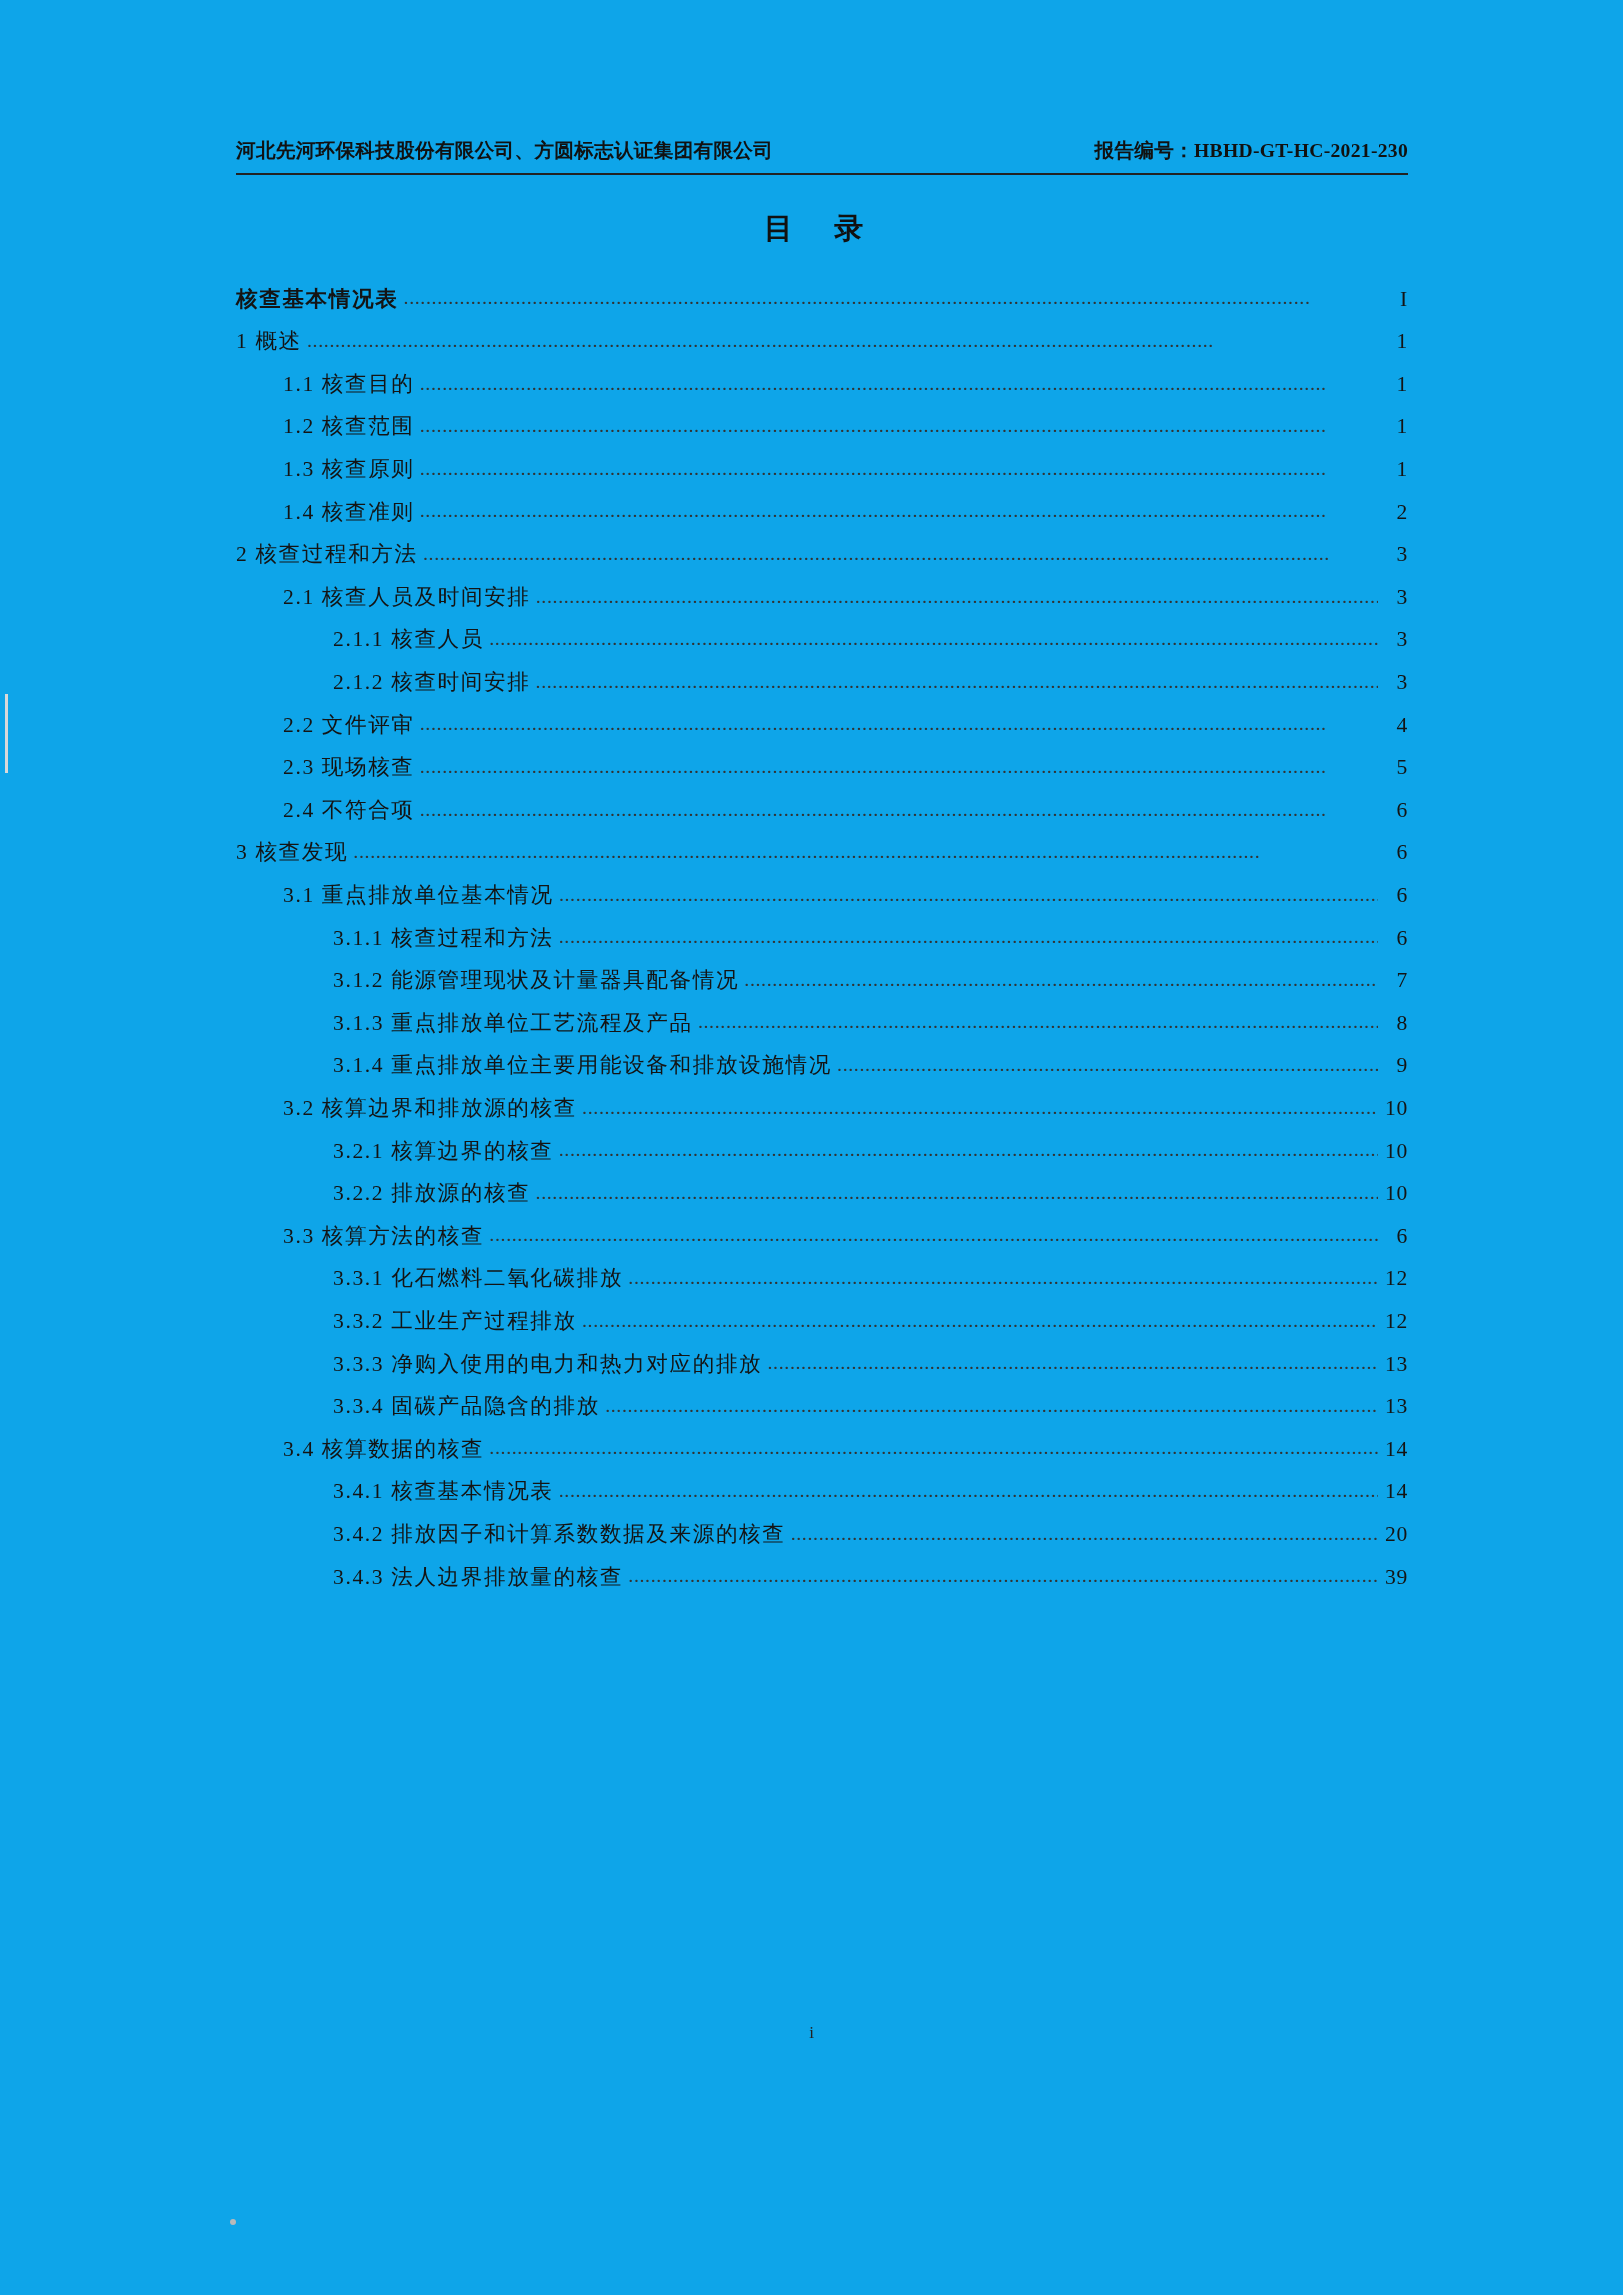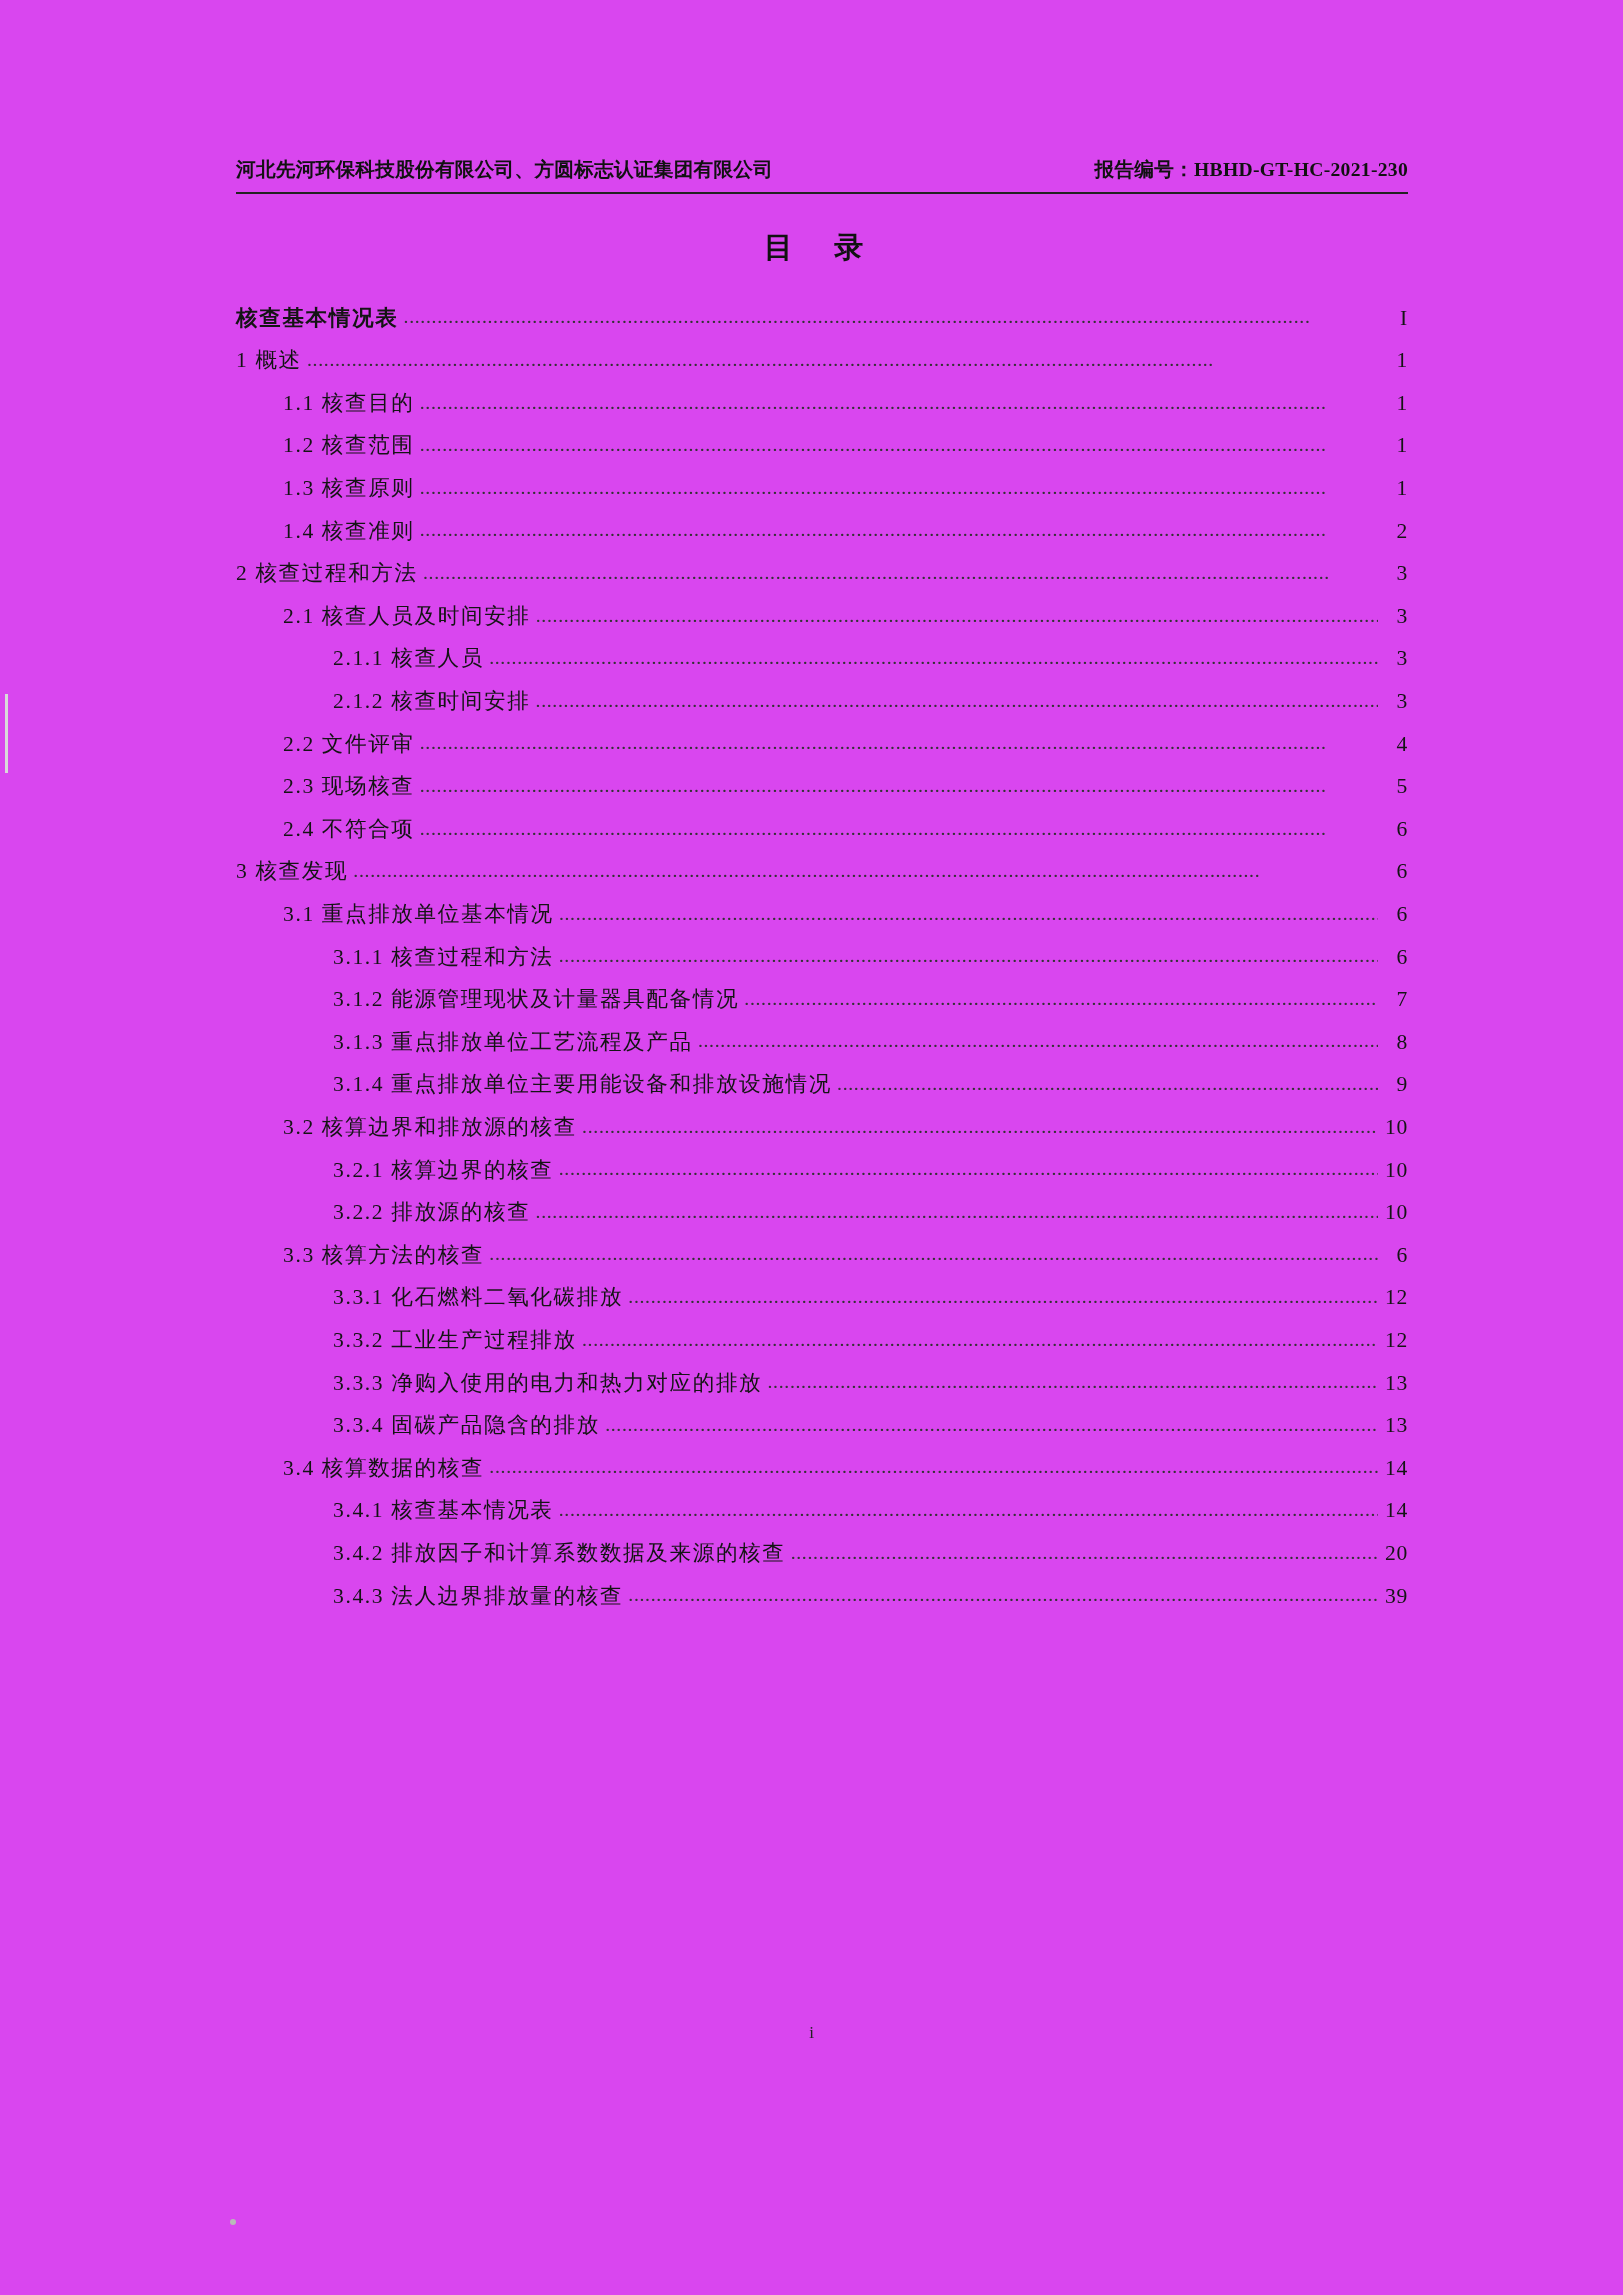--- a/index.html
+++ b/index.html
@@ -4,21 +4,21 @@
 <style>
   html, body {
     margin: 0;
     padding: 0;
     background: #ffffff;
   }
   .page {
     position: relative;
     width: 1623px;
     height: 2295px;
-    background: #d946ef;
+    background: #0ea5e9;
     font-family: "Liberation Serif", "DejaVu Serif", serif;
     color: #1a1a1a;
     box-sizing: border-box;
     overflow: hidden;
   }
   .content {
     position: absolute;
     left: 236px;
     top: 137px;
     width: 1172px;
@@ -37,21 +37,20 @@
     font-family: "Liberation Serif", "DejaVu Serif", serif;
     font-size: 19.6px;
     font-weight: bold;
     color: #111;
   }
   .header-right {
     font-size: 19.6px;
     font-weight: bold;
     color: #111;
     white-space: nowrap;
-    margin-top: 19px;
   }
   .header-right .code {
     font-family: "Liberation Serif", "DejaVu Serif", serif;
     letter-spacing: 0.3px;
   }
   .header-rule {
     border-bottom: 2px solid #222;
     width: 100%;
     margin-bottom: 6.5px;
   }

